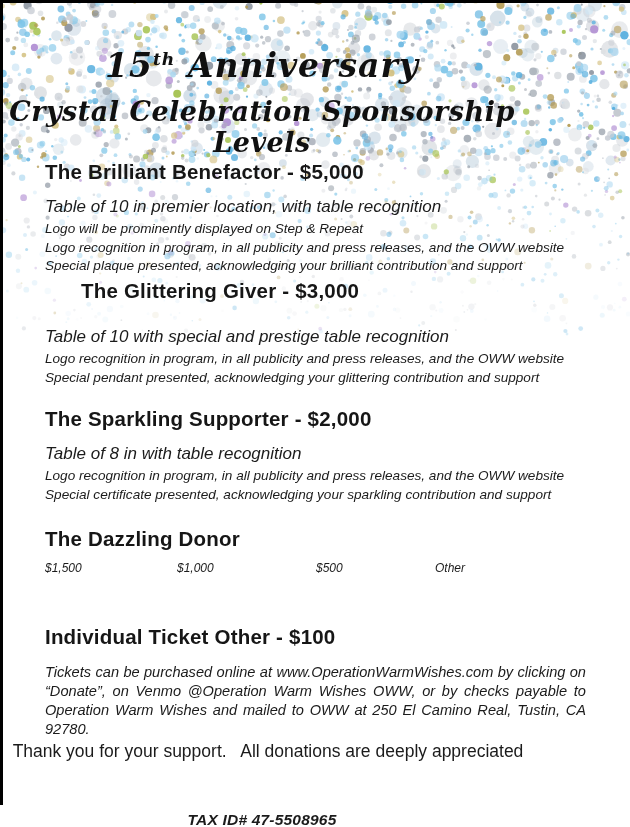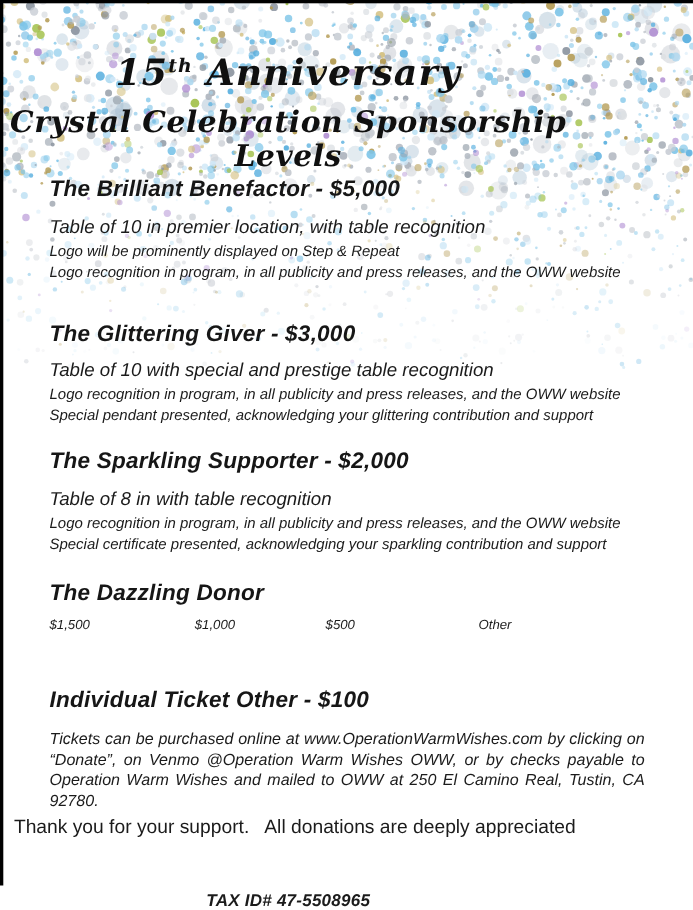--- a/index.html
+++ b/index.html
@@ -28,33 +28,33 @@
     font-family:"DejaVu Serif", serif;
     font-style:italic; font-weight:bold;
     letter-spacing:1px;
     color:#101010;
   }
   .title1 { top:46px; font-size:33px; }
   .title1 sup { font-size:0.52em; vertical-align:super; }
   .title2 { top:96px; font-size:27px; letter-spacing:0.5px; }
 
   .sec-h {
-    font-size:20.5px; font-weight:600; font-style:italic;
+    font-size:20.5px; font-weight:600; 
     letter-spacing:0.2px; color:#161616;
   }
   .lead  { font-size:17px; font-style:italic; line-height:20px; margin-bottom:3px; }
   .line  { font-size:13.6px; font-style:italic; line-height:18.6px; }
 
   .h1 { top:160px; } .b1 { top:197px; }
-  .h2 { top:292px; } .b2 { top:327px; }
+  .h2 { top:279px;margin-left:36px; } .b2 { top:327px; }
   .h3 { top:407px; } .b3 { top:444px; }
   .h4 { top:527px; }
   .amounts { top:561px; height:22px; }
   .amounts span { position:absolute; font-size:12px; font-style:italic; }
-  .amt0 { left:0px; } .amt1 { left:132px; } .amt2 { left:251px; } .amt3 { left:390px; }
+  .amt0 { left:0px; } .amt1 { left:132px; } .amt2 { left:271px; } .amt3 { left:390px; }
   .h5 { top:625px; }
   .para {
     top:663px;
     font-size:14.6px; font-style:italic; line-height:19px;
     text-align:justify;
   }
   .thanks {
     top:741px;
     font-size:17.5px; 
     white-space:pre-wrap;
@@ -1984,20 +1984,21 @@
 
     <div class="full script-title title1"><span>15</span><sup>th</sup><span> Anniversary</span></div>
 
     <div class="full script-title title2">Crystal Celebration Sponsorship Levels</div>
 
     <div class="block sec-h h1">The Brilliant Benefactor - $5,000</div>
     <div class="block b1">
       <div class="lead">Table of 10 in premier location, with table recognition</div>
       <div class="line">Logo will be prominently displayed on Step &amp; Repeat</div>
       <div class="line">Logo recognition in program, in all publicity and press releases, and the OWW website</div>
+      <div class="line">Special plaque presented, acknowledging your brilliant contribution and support</div>
     </div>
 
     <div class="block sec-h h2">The Glittering Giver - $3,000</div>
     <div class="block b2">
       <div class="lead">Table of 10 with special and prestige table recognition</div>
       <div class="line">Logo recognition in program, in all publicity and press releases, and the OWW website</div>
       <div class="line">Special pendant presented, acknowledging your glittering contribution and support</div>
     </div>
 
     <div class="block sec-h h3">The Sparkling Supporter - $2,000</div>

